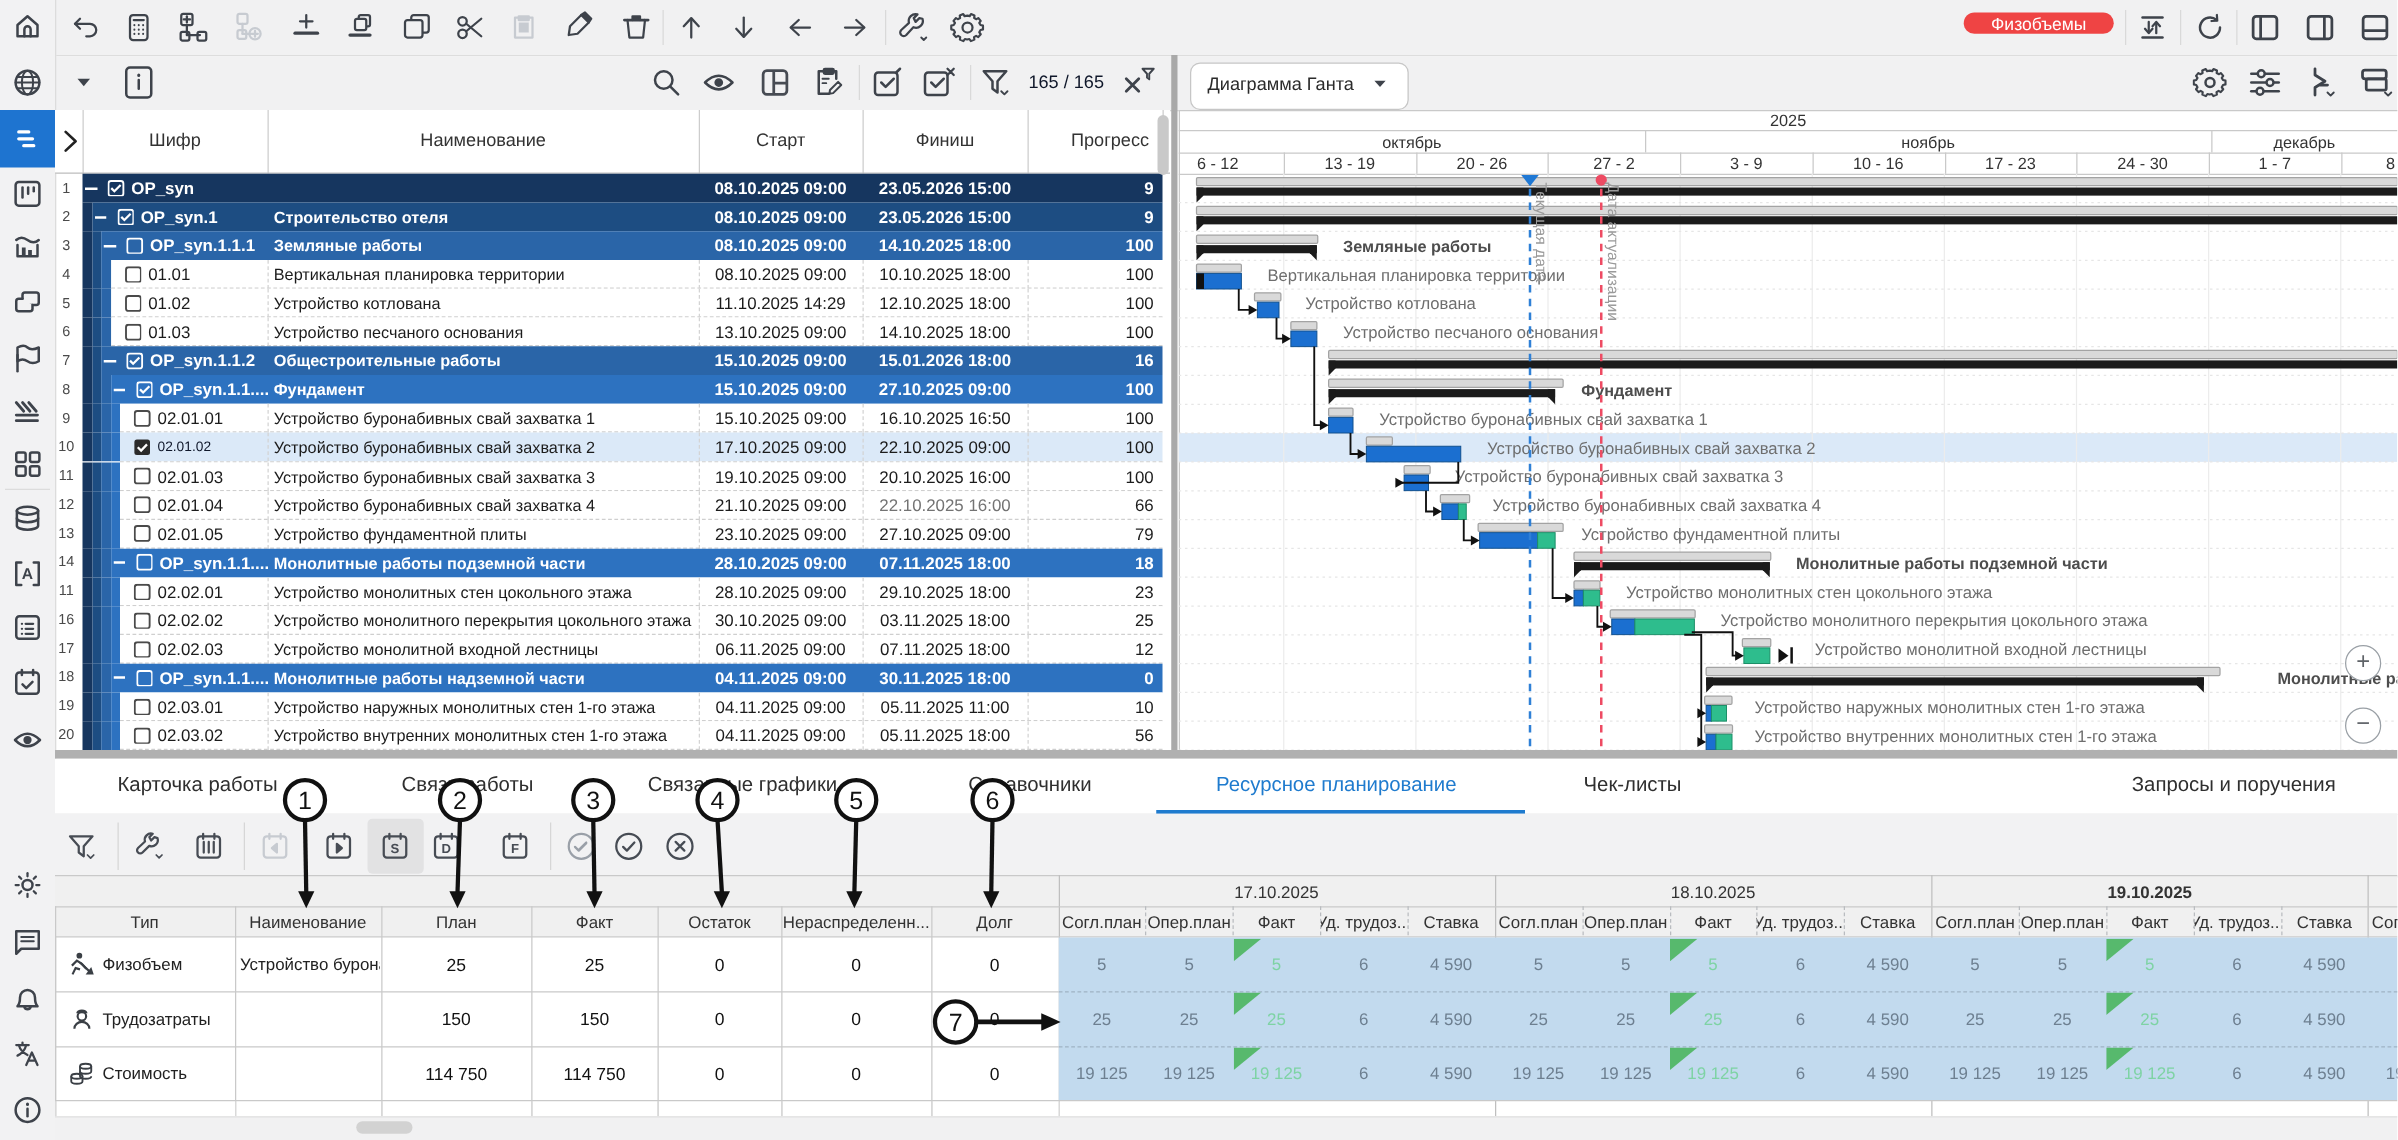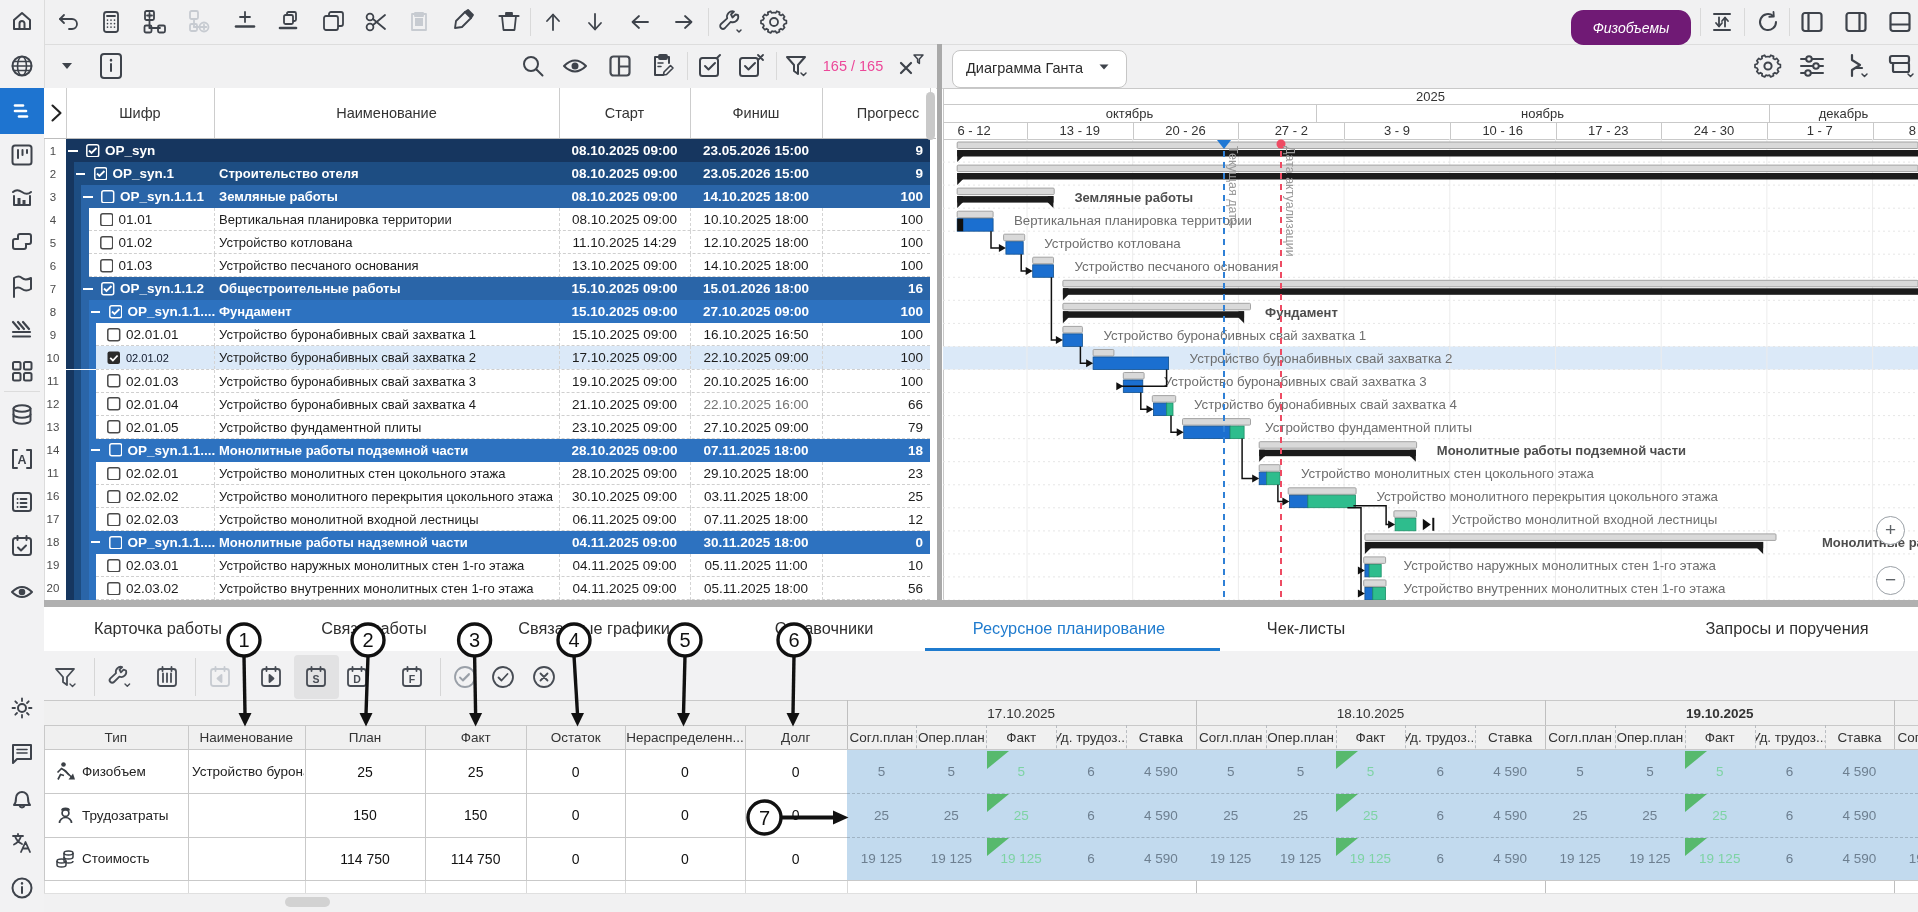--- a/index.html
+++ b/index.html
@@ -103,21 +103,21 @@
     </svg>
 <div class="ab" style="left:708px;top:8px;width:1px;height:28px;background:#d9d9d9;"></div>
 <svg class="ab" style="left:717.0px;top:8.0px" width="28" height="28" viewBox="0 0 28 28" fill="none" stroke="#3e434b" stroke-width="1.8" stroke-linecap="round" stroke-linejoin="round">
       <path d="M21 7 a5.5 5.5 0 0 1 -7.3 6.8 L8 20 a2.6 2.6 0 0 1 -4 -4 l6.2 -5.7 A5.5 5.5 0 0 1 17 3.5 l-3 3 1.5 3 3 -3 z"></path>
       <path d="M20 22 l2 2 2 -2" stroke-width="1.5"></path>
     </svg>
 <svg class="ab" style="left:760.0px;top:8.0px" width="28" height="28" viewBox="0 0 28 28" fill="none" stroke="#3e434b" stroke-width="1.8" stroke-linecap="round" stroke-linejoin="round">
       <circle cx="14" cy="14" r="4"></circle>
       <path d="M14 4.5 l1.8 0.4 1 -1.7 2.8 1.2 -0.3 2 1.9 1 1.4 -1 2 2.3 -1.2 1.6 1 1.7 2 0.5 0 3 -2 .5 -1 1.8 1.2 1.6 -2 2.3 -1.7 -1 -1.7 1 .3 2 -2.8 1.2 -1.2 -1.7 -1.8 .4 -1.8 -.4 -1.2 1.7 -2.8 -1.2 .3 -2 -1.7 -1 -1.7 1 -2 -2.3 1.2 -1.6 -1 -1.8 -2 -.5 0 -3 2 -.5 1 -1.7 -1.2 -1.6 2 -2.3 1.4 1 1.9 -1 -.3 -2 2.8 -1.2 1 1.7 z" stroke-width="1.7"></path>
     </svg>
-<div class="ab" style="left:1571px;top:10px;width:120px;height:35px;background:#701a75;border-radius:12.5px;color:#fff;font-size:14px;display:flex;align-items:center;justify-content:center;font-style:italic;">Физобъемы</div>
+<div class="ab" style="left:1571px;top:10px;width:120px;height:17px;background:#ef4444;border-radius:12.5px;color:#fff;font-size:14px;display:flex;align-items:center;justify-content:center;">Физобъемы</div>
 <div class="ab" style="left:1700px;top:8px;width:1px;height:28px;background:#d9d9d9;"></div>
 <svg class="ab" style="left:1709.0px;top:9.0px" width="26" height="26" viewBox="0 0 26 26" fill="none" stroke="#3e434b" stroke-width="1.8" stroke-linecap="round" stroke-linejoin="round">
       <line x1="5" y1="5" x2="21" y2="5" stroke-width="2"></line>
       <line x1="5" y1="21" x2="21" y2="21" stroke-width="2"></line>
       <line x1="10" y1="8.5" x2="10" y2="17"></line>
       <path d="M7 14 l3 3.5 3 -3.5"></path>
       <line x1="16" y1="17.5" x2="16" y2="9"></line>
       <path d="M13 12 l3 -3.5 3 3.5"></path>
     </svg>
 <div class="ab" style="left:1744px;top:8px;width:1px;height:28px;background:#d9d9d9;"></div>
@@ -176,21 +176,21 @@
 <svg class="ab" style="left:737.0px;top:52.0px" width="30" height="28" viewBox="0 0 30 28" fill="none" stroke="#3e434b" stroke-width="1.8" stroke-linecap="round" stroke-linejoin="round">
       <rect x="3" y="6" width="18" height="18" rx="2.5" stroke-width="2"></rect>
       <path d="M8 14 l3.5 3.5 6.5 -6.5" stroke-width="2"></path>
       <path d="M21 3 l5 5 M26 3 l-5 5" stroke-width="1.8"></path>
     </svg>
 <div class="ab" style="left:776px;top:52px;width:1px;height:28px;background:#d9d9d9;"></div>
 <svg class="ab" style="left:783.0px;top:52.0px" width="26" height="28" viewBox="0 0 26 28" fill="none" stroke="#3e434b" stroke-width="1.8" stroke-linecap="round" stroke-linejoin="round">
       <path d="M4 5 h18 l-7 8 v9 l-4 -3 v-6 z" stroke-width="2"></path>
       <path d="M18 21 l2.5 2.5 2.5 -2.5" stroke-width="1.5"></path>
     </svg>
-<div class="ab" style="left:818px;top:53px;width:70px;height:26px;display:flex;align-items:center;font-size:14.5px;color:#ec4899;justify-content:center;">165 / 165</div>
+<div class="ab" style="left:818px;top:53px;width:70px;height:26px;display:flex;align-items:center;font-size:14.5px;color:#0f172a;justify-content:center;">165 / 165</div>
 <svg class="ab" style="left:897.0px;top:51.0px" width="30" height="30" viewBox="0 0 30 30" fill="none" stroke="#3e434b" stroke-width="1.8" stroke-linecap="round" stroke-linejoin="round">
       <path d="M4 12 l10 10 M14 12 l-10 10" stroke-width="2.2"></path>
       <path d="M17 4 h9 l-3.6 4 v4.5 l-1.8 -1.4 v-3.1 z" stroke-width="1.5"></path>
     </svg>
 <div class="ab" style="left:952px;top:50px;width:173px;height:36px;background:#fff;border:1px solid #c6c6c6;border-radius:8px;"></div>
 <div class="ab" style="left:966px;top:50px;width:120px;height:36px;display:flex;align-items:center;font-size:14.5px;color:#2b2b2b;">Диаграмма Ганта</div>
 <svg class="ab" style="left:1098.0px;top:62.0px" width="12" height="10" viewBox="0 0 12 10" fill="none" stroke="#3e434b" stroke-width="1.8" stroke-linecap="round" stroke-linejoin="round">
       <path d="M1.5 2.5 l4.5 5 4.5 -5 z" fill="#3e434b" stroke="none"></path>
     </svg>
 <svg class="ab" style="left:1754.0px;top:52.0px" width="28" height="28" viewBox="0 0 28 28" fill="none" stroke="#3e434b" stroke-width="1.8" stroke-linecap="round" stroke-linejoin="round">

